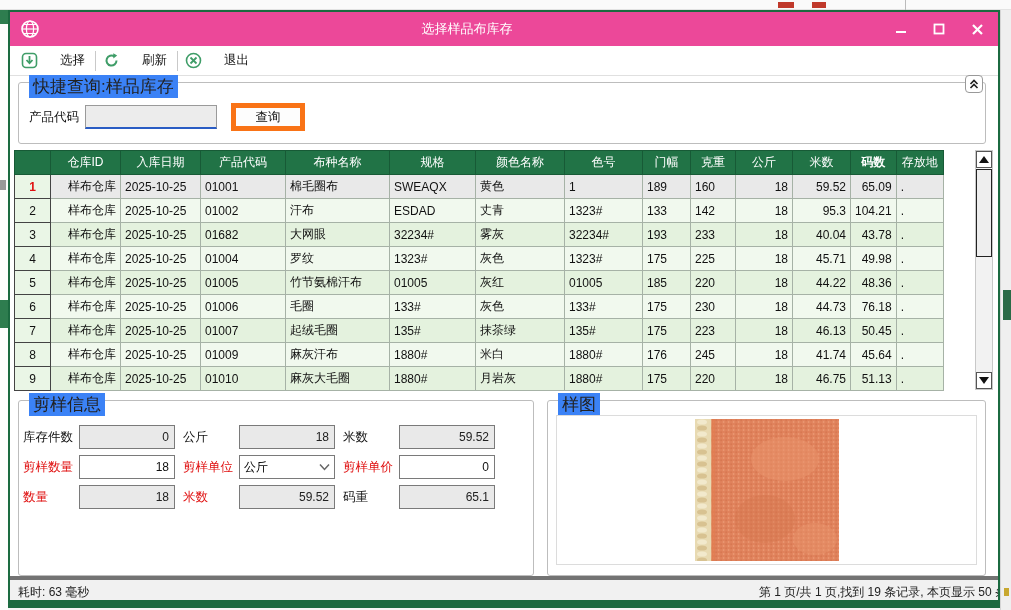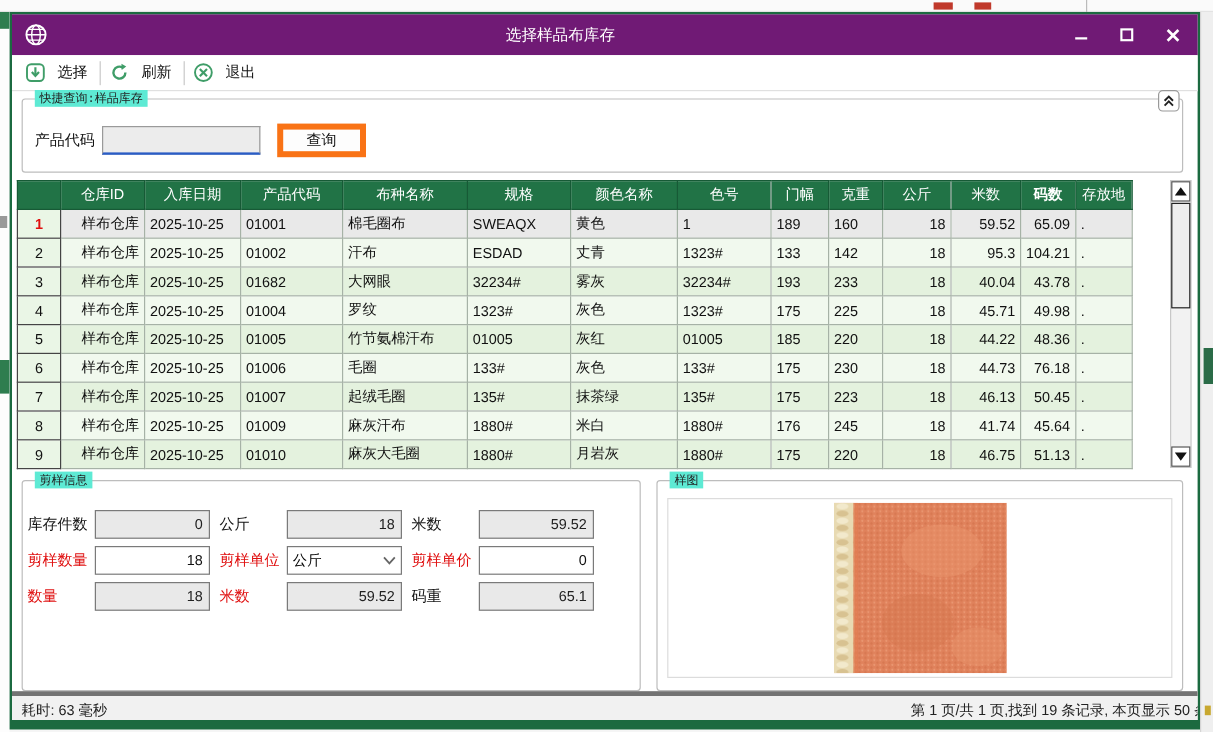--- a/index.html
+++ b/index.html
@@ -17,35 +17,35 @@
   .bg-left .frag-gray { position:absolute; left:0; top:170px; width:6px; height:10px; background:#999; }
   .bg-right { position:absolute; right:0; top:10px; width:11px; height:600px; background:#efefef; border-left:1px solid #d5d5d5; }
   .bg-right .frag-green { position:absolute; left:2px; top:280px; width:9px; height:30px; background:#2a6b47; }
   .bg-right .frag-dot { position:absolute; left:3px; top:578px; width:5px; height:8px; background:#c8a830; }
 
   
   .dialog { position:absolute; left:8px; top:10px; width:992px; height:598px;
     background:#fff; border:2px solid #1b6a40; border-bottom-width:8px; }
 
   
-  .titlebar { position:absolute; left:0; top:0; right:0; height:34px; background:#701a75;
+  .titlebar { position:absolute; left:0; top:0; right:0; height:34px; background:#ec4899;
     display:flex; align-items:center; padding:0 10px; }
   .titlebar .title { flex:1; text-align:center; color:#fff; font-size:13px; }
   .win-controls { display:flex; align-items:center; gap:24px; margin-right:4px; }
   .win-btn { width:14px; height:14px; display:flex; align-items:center; justify-content:center; cursor:pointer; }
 
   
   .toolbar { position:absolute; left:0; top:34px; right:0; height:30px; background:#fff;
     border-bottom:1px solid #e0e0e0; display:flex; align-items:center; padding-left:6px; }
-  .tb-btn { display:flex; align-items:center; gap:10px; padding:3px 8px 3px 5px; font-size:12.5px; color:#111; cursor:pointer; }
+  .tb-btn { display:flex; align-items:center; gap:22px; padding:3px 8px 3px 5px; font-size:12.5px; color:#111; cursor:pointer; }
   .tb-sep { width:1px; height:20px; background:#c9c9c9; margin:0 2px; }
 
   
   .groupbox { position:absolute; border:1px solid #bdbdbd; border-radius:3px; background:#fff; }
-  .groupbox > .legend { position:absolute; top:-8px; left:10px; background:#5eead4; padding:0 4px; font-size:10px; color:#222;font-family:Liberation Mono, monospace; }
+  .groupbox > .legend { position:absolute; top:-8px; left:10px; background:#3b82f6; padding:0 4px; font-size:17px; color:#222; }
 
   .gb-query { left:8px; top:70px; right:12px; height:62px; }
   .q-label { position:absolute; left:10px; top:26px; font-size:12.5px; color:#111; }
   .q-input { position:absolute; left:66px; top:22px; width:132px; height:24px; background:#ececec;
     border:1px solid #9a9a9a; border-bottom:2px solid #2a5cc4; font-size:12px; padding:0 4px; }
   .q-btn { position:absolute; left:212px; top:20px; width:74px; height:28px; background:#fdfdfd;
     border:5px solid #f97316; font-size:12.5px; color:#111; cursor:pointer; }
   .collapse-btn { position:absolute; right:2px; top:-8px; width:18px; height:18px; border:1px solid #999;
     border-radius:4px; background:#fff; display:flex; align-items:center; justify-content:center; cursor:pointer; }
 

